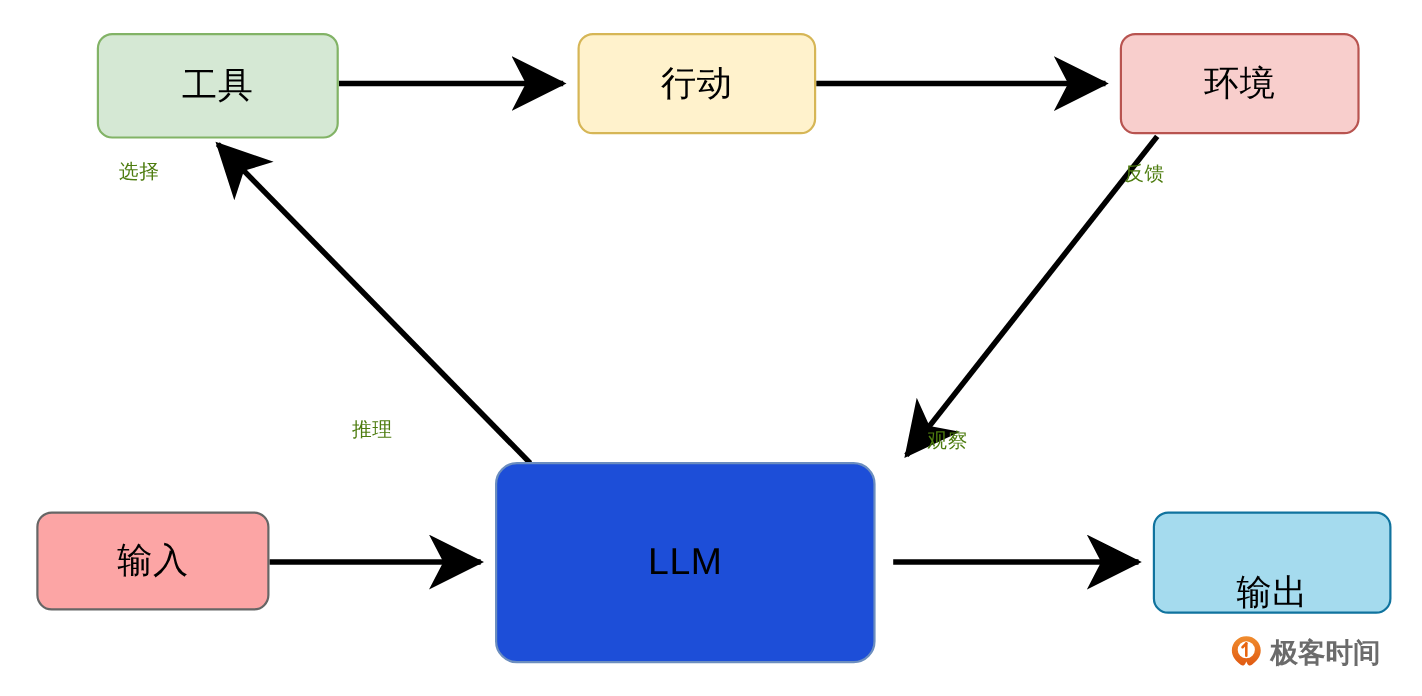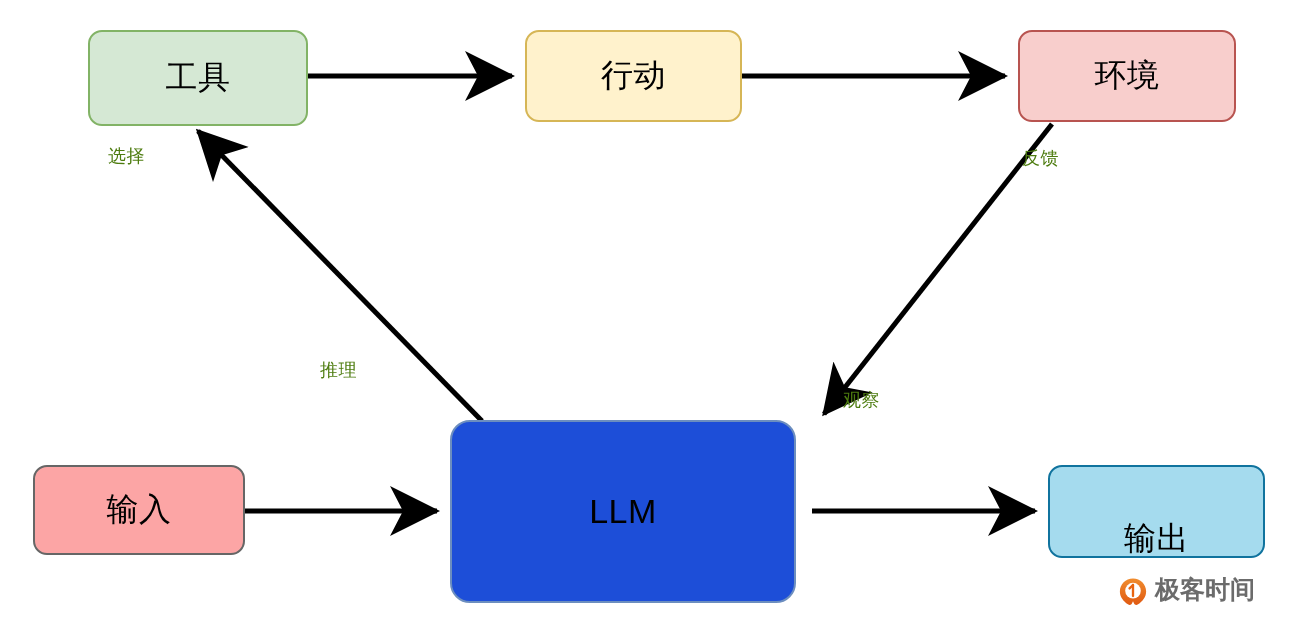--- a/index.html
+++ b/index.html
@@ -56,29 +56,29 @@
   .edge-label {
     position: absolute;
     font-size: 18px;
     color: #4d7c0f;
     background: transparent;
     white-space: nowrap;
     letter-spacing: 0.5px;
   }
   #label-select   { left: 108px; top: 144px; }
   #label-feedback { left: 1006px; top: 146px; margin-left: 16px; }
-  #label-reason   { left: 320px; top: 358px; text-align: right; }
+  #label-reason   { left: 320px; top: 378px; text-align: right; }
   #label-observe  { left: 843px; top: 388px; }
 
   #watermark {
     position: absolute;
     left: 1118px;
     top: 577px;
     display: flex;
-    align-items: flex-start;
+    align-items: flex-end;
     gap: 7px;
     font-family: Liberation Serif, serif;
   }
   #watermark .wm-mark {
     width: 30px;
     height: 30px;
     flex: 0 0 auto;
   }
   #watermark .wm-text {
     font-size: 25px;

